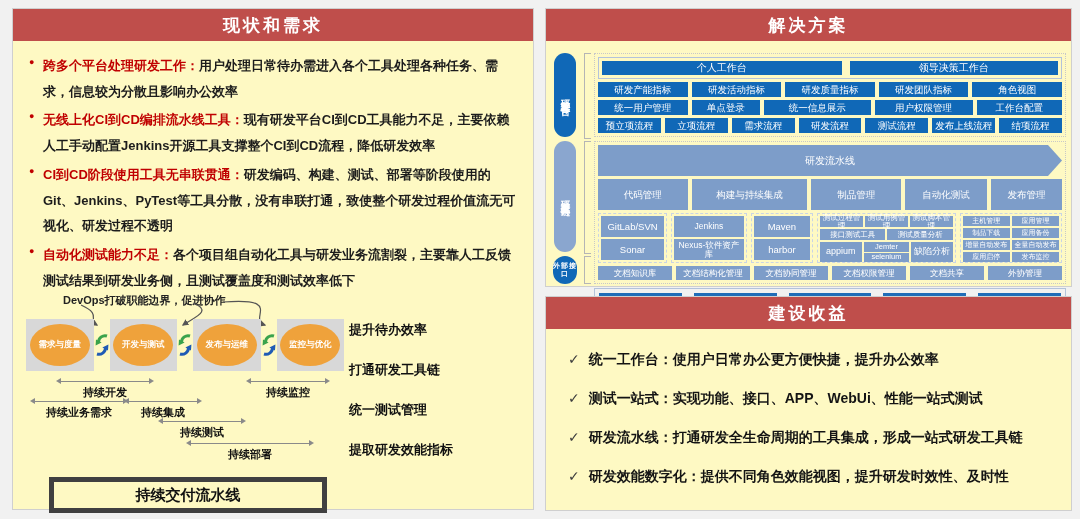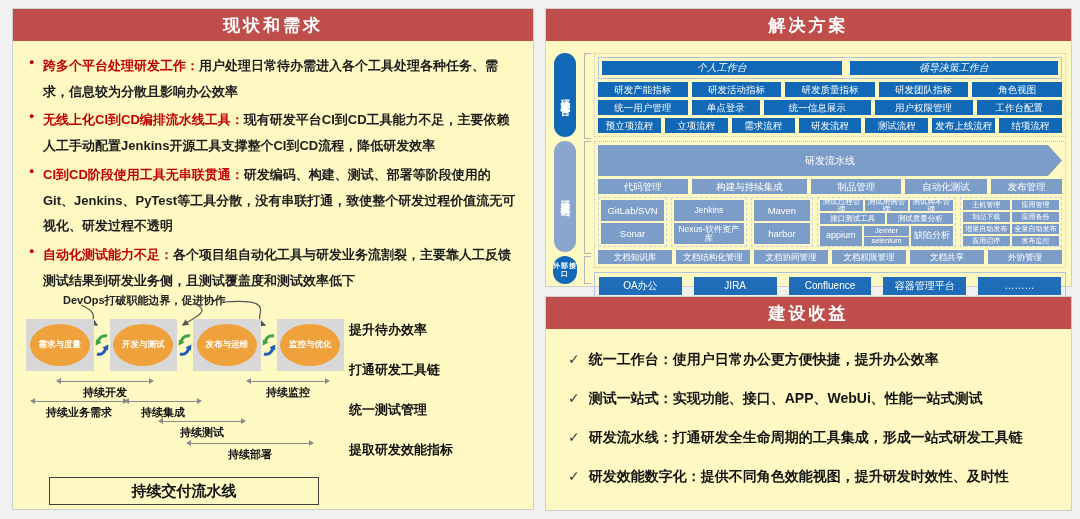--- a/index.html
+++ b/index.html
@@ -24,21 +24,21 @@
   .stage{width:72px;height:52px;background:#d8d8d8;display:flex;align-items:center;justify-content:center;}
   .ell{width:60px;height:42px;background:#efa23b;border-radius:50%;color:#fff;font-size:8.5px;
     font-weight:700;display:flex;align-items:center;justify-content:center;}
   .sync{width:16px;height:52px;display:flex;align-items:center;justify-content:center;}
   .harrow{position:absolute;border-top:1.3px solid #8a8a8a;}
   .harrow::before{content:"";position:absolute;left:-5px;top:-4px;
     border-top:3px solid transparent;border-bottom:3px solid transparent;border-right:5px solid #8a8a8a;}
   .harrow::after{content:"";position:absolute;right:-5px;top:-4px;
     border-top:3px solid transparent;border-bottom:3px solid transparent;border-left:5px solid #8a8a8a;}
   .hlabel{position:absolute;font-size:11px;font-weight:700;color:#111;text-align:center;}
-  #cd-box{position:absolute;left:26px;top:184px;width:268px;height:26px;border:1px solid #404040;
+  #cd-box{position:absolute;left:26px;top:184px;width:268px;height:26px;border:5px solid #404040;
     display:flex;align-items:center;justify-content:center;font-size:15px;font-weight:700;color:#111;}
   #left-gains{position:absolute;left:336px;top:312px;width:185px;}
   #left-gains .gitem{font-size:13px;font-weight:700;color:#111;margin-bottom:22px;}
   
   .vpill{position:absolute;left:8px;width:22px;border-radius:11px;color:#fff;
     display:flex;align-items:center;justify-content:center;text-align:center;
     writing-mode:vertical-rl;text-orientation:upright;font-size:9.5px;font-weight:700;letter-spacing:1px;}
   #pill1{top:44px;height:84px;background:#1068b7;}
   #pill2{top:132px;height:111px;background:#8aa6cf;}
   #pill3{top:247px;height:28px;width:24px;left:7px;background:#1068b7;writing-mode:horizontal-tb;
@@ -48,28 +48,28 @@
   #arch{position:absolute;left:48px;top:44px;width:472px;}
   .sec{border:1px dotted #c8c8c8;padding:3px;box-sizing:border-box;}
   #sec2,#sec3{margin-top:4px;}
   #row1c{border:1px solid #b3c3da;padding:3px;display:flex;gap:8px;margin-bottom:3px;}
   .arow{display:flex;gap:4px;margin-bottom:3px;}
   .arow:last-child{margin-bottom:0;}
   .box{display:flex;align-items:center;justify-content:center;color:#fff;flex:1;
     text-align:center;line-height:1.05;box-sizing:border-box;}
   .blue{background:#1068b7;font-size:9.5px;height:15px;}
   .steel{background:#7d9dc9;font-size:9.5px;}
-  #row1c .box{height:14px;font-size:10px;background:#1068b7;font-style:italic;}
+  #row1c .box{height:14px;font-size:10px;background:#1068b7;}
   #row1c .box:first-child{flex:1.15;}
   .row2 .box:nth-child(1){flex:1.05;} .row2 .box:nth-child(2){flex:.8;}
   .row2 .box:nth-child(3){flex:1.25;} .row2 .box:nth-child(4){flex:1.15;} .row2 .box:nth-child(5){flex:1;}
   #banner{height:31px;background:#7d9dc9;color:#fff;font-size:10px;display:flex;align-items:center;
     justify-content:center;margin-bottom:3px;
     clip-path:polygon(0 0,calc(100% - 14px) 0,100% 50%,calc(100% - 14px) 100%,0 100%);}
-  .headers5 .box{height:15px;}
+  .headers5 .box{height:31px;}
   .headers5 .box:nth-child(1){flex:1.2;} .headers5 .box:nth-child(2){flex:1.55;}
   .headers5 .box:nth-child(3){flex:1.2;} .headers5 .box:nth-child(4){flex:1.1;}
   .headers5 .box:nth-child(5){flex:.95;}
   #groups{display:flex;gap:4px;height:50px;margin-bottom:3px;}
   .grp{border:1px dashed #c9d4e4;padding:2px;display:flex;flex-direction:column;gap:2px;box-sizing:border-box;}
   .g1{flex:.95;} .g2{flex:1.05;} .g3{flex:.85;} .g4{flex:2;} .g5{flex:1.45;}
   .grp .box{flex:1;}
   .grow{display:flex;gap:2px;flex:none;}
   .tiny{font-size:7.5px;height:11px;}
   .g5 .grow .box{font-size:7px;height:10px;}

